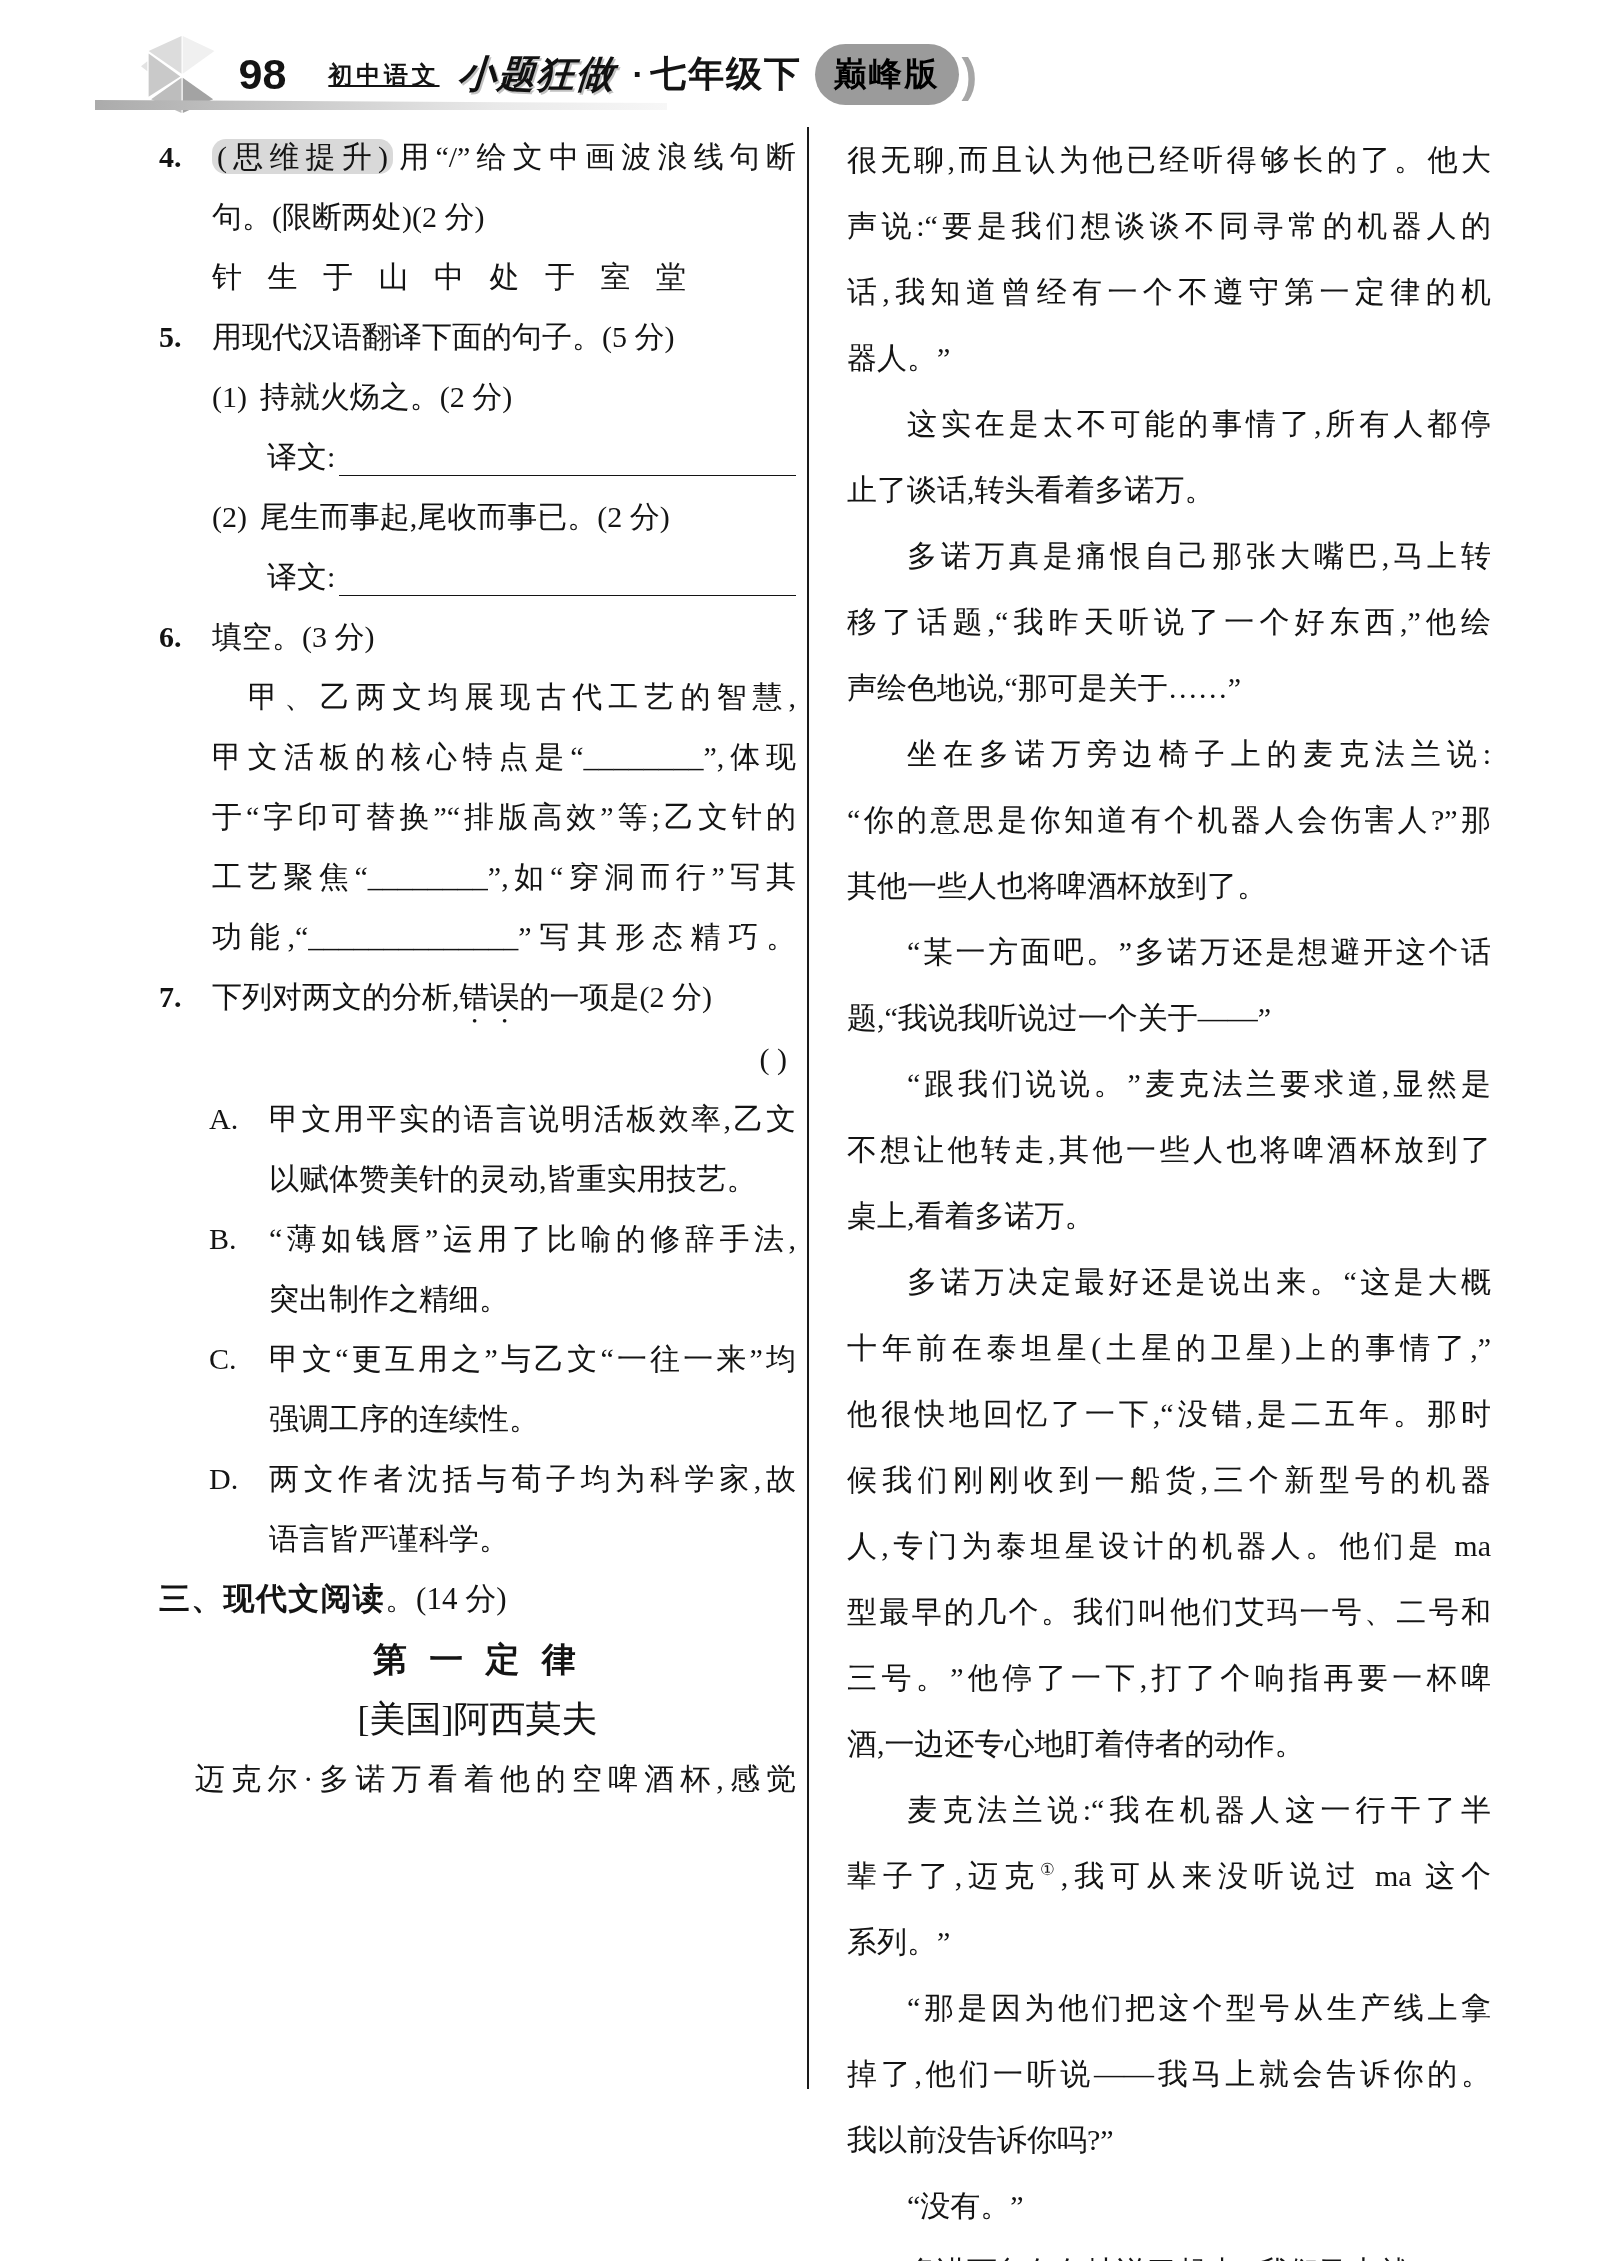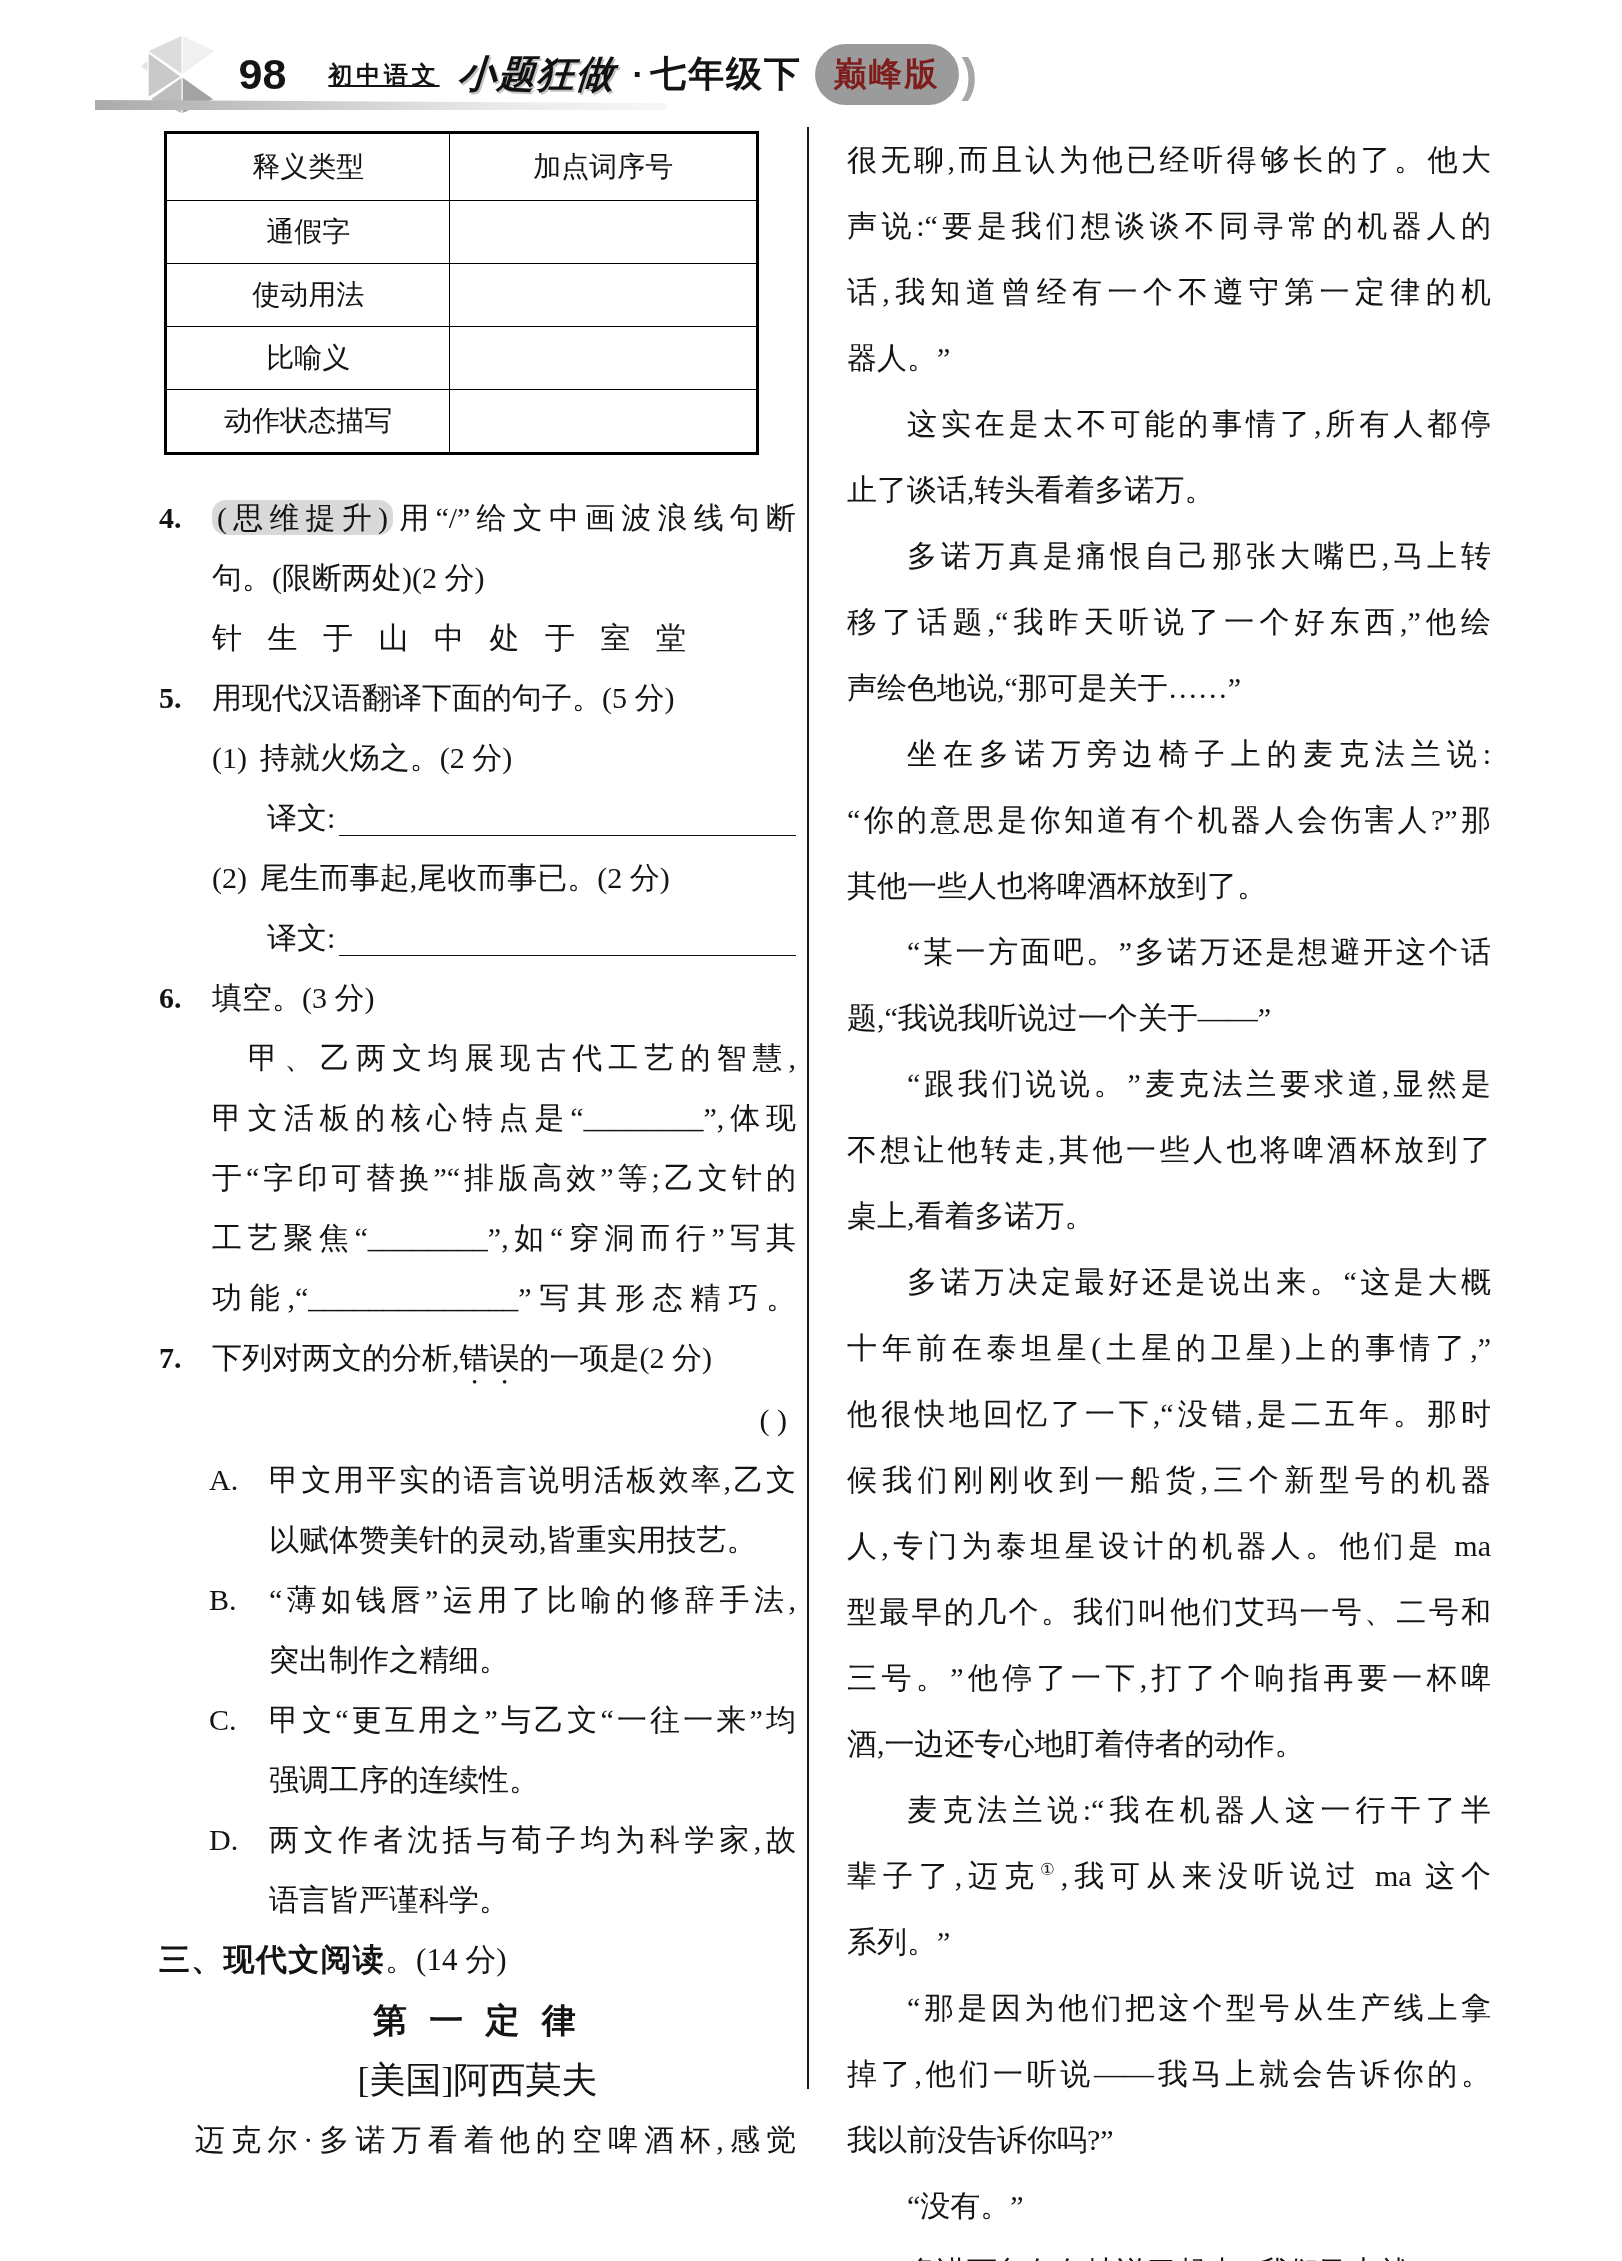--- a/index.html
+++ b/index.html
@@ -13,21 +13,21 @@
   
   .hdr{position:absolute;left:141px;top:33px;height:83px;display:flex;align-items:center;
        font-family:"Liberation Sans","DejaVu Sans",sans-serif;}
   .hdr-logo{flex:0 0 auto;margin-right:16.5px;}
   .pnum{font-family:Liberation Sans, sans-serif;font-weight:bold;font-size:43px;margin-right:42px;}
   .subj{font-weight:bold;font-size:24px;letter-spacing:3.8px;text-decoration:underline;}
   .brand{font-weight:900;font-size:38px;font-style:italic;margin:0 11.4px 0 18px;
          letter-spacing:1.3px;color:#111;text-shadow:1.9px 1.9px 0 #c2c2c2;transform:skewX(-4deg);}
   .dot-sep{font-weight:bold;font-size:34px;margin:0 6.4px;}
   .ed{font-weight:bold;font-size:36px;letter-spacing:1.9px;}
-  .badge{background:#9b9b9b;color:#7f1d1d;font-weight:bold;font-size:33px;letter-spacing:2.5px;
+  .badge{background:#9b9b9b;color:#000000;font-weight:bold;font-size:33px;letter-spacing:2.5px;
          padding:8px 19px;border-radius:38px;margin-left:12.7px;}
   .badge-paren{color:#a6a6a6;font-size:47px;font-weight:bold;margin-left:2.5px;line-height:1;}
   .swoosh{position:absolute;left:95px;top:100px;width:572px;height:10.2px;
           background:linear-gradient(90deg,#ababab,#e9e9e9 70%,#f7f7f7);
           clip-path:polygon(0 0,100% 30%,100% 100%,0 100%);}
 
   
   .divider{position:absolute;left:807px;top:127px;width:1.9px;height:1962px;background:#1a1a1a;}
 
   
@@ -96,46 +96,20 @@
     <span class="ed">七年级下</span>
     <span class="badge">巅峰版</span>
     <span class="badge-paren">)</span>
   </div>
   <div class="swoosh"></div>
 
   <div class="divider"></div>
 
   <main class="col col-left">
 
-    <table class="dtable">
-      <thead>
-          <tr>
-            <th class="c1">释义类型</th>
-            <th>加点词序号</th>
-          </tr>
-        </thead>
-      <tbody>
-          <tr>
-            <td class="c1">通假字</td>
-            <td></td>
-          </tr>
-          <tr>
-            <td class="c1">使动用法</td>
-            <td></td>
-          </tr>
-          <tr>
-            <td class="c1">比喻义</td>
-            <td></td>
-          </tr>
-          <tr>
-            <td class="c1">动作状态描写</td>
-            <td></td>
-          </tr>
-        </tbody>
-    </table>
 
     <div class="qrow">
       <span class="qnum">4.</span>
       <div class="qbody">
         <div class="jline"><span class="hl">(思维提升)</span><span>用“/”给文中画波浪线句断</span></div>
         <div class="jlast">句。(限断两处)(2 分)</div>
         <div class="jlast spaced">针 生 于 山 中 处 于 室 堂</div>
       </div>
     </div>
 

